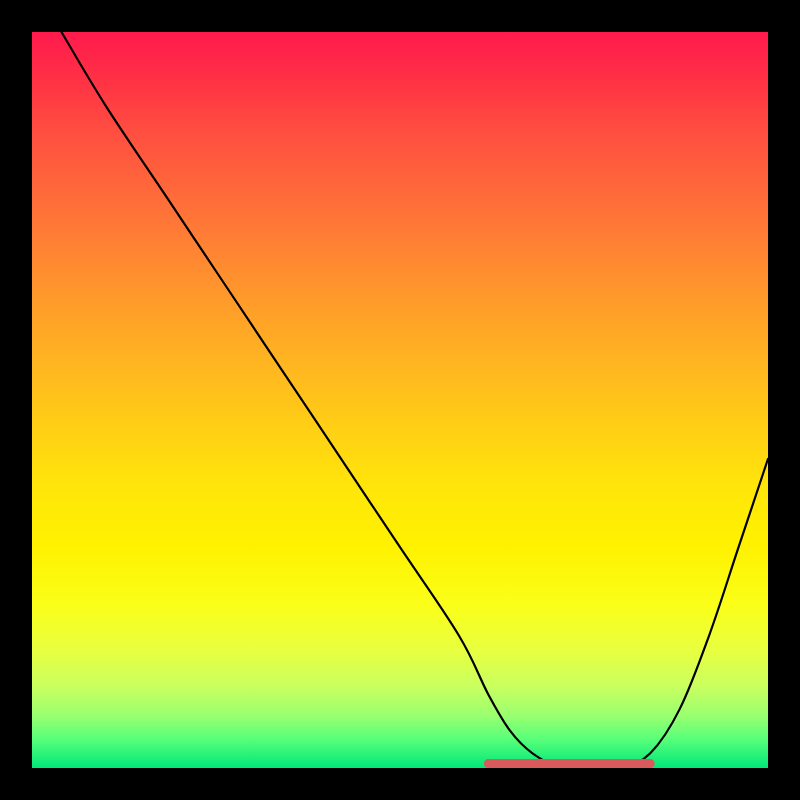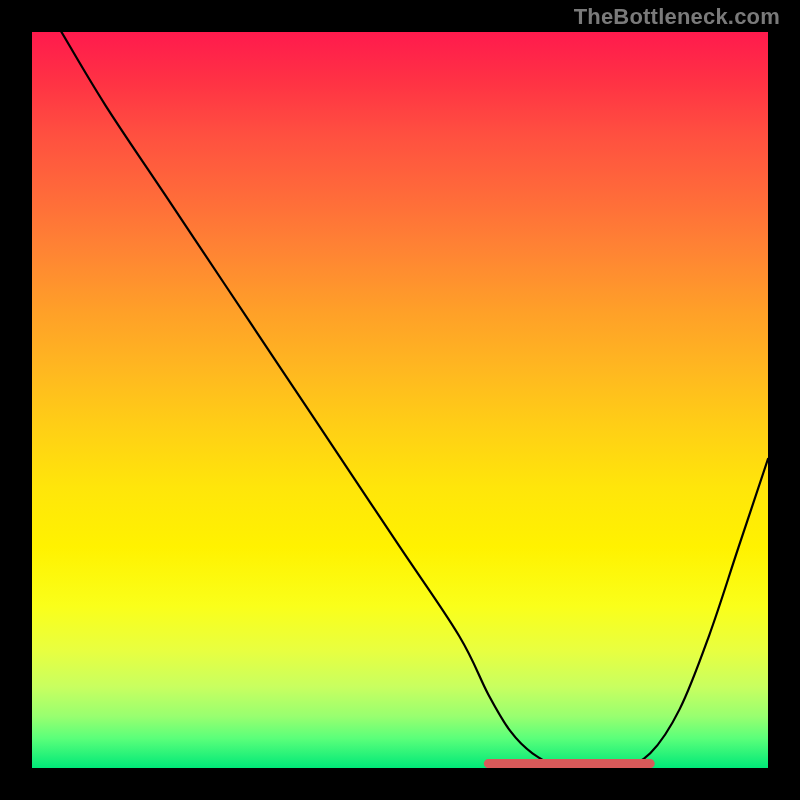--- a/index.html
+++ b/index.html
@@ -66,14 +66,13 @@
 <body>
 
 <div class="frame">
   <div class="plot-area"></div>
 
   <svg class="curve-svg" viewBox="0 0 736 736" preserveAspectRatio="none">
     <path id="curve-path" fill="none" stroke="#000" stroke-width="2.2" stroke-linecap="round" stroke-linejoin="round" d="M 29.44 0.00 C 37.39 13.25, 55.05 44.45, 73.60 73.60 C 92.15 102.75, 111.28 130.12, 132.48 161.92 C 153.68 193.72, 170.16 218.44, 191.36 250.24 C 212.56 282.04, 229.04 306.76, 250.24 338.56 C 271.44 370.36, 287.92 395.08, 309.12 426.88 C 330.32 458.68, 346.80 483.40, 368.00 515.20 C 389.20 547.00, 410.98 577.02, 426.88 603.52 C 442.78 630.02, 447.05 645.18, 456.32 662.40 C 465.59 679.62, 470.45 688.60, 478.40 699.20 C 486.35 709.80, 491.21 714.66, 500.48 721.28 C 509.75 727.90, 519.32 733.35, 529.92 736.00 C 540.52 738.65, 548.76 736.00, 559.36 736.00 C 569.96 736.00, 578.20 738.65, 588.80 736.00 C 599.40 733.35, 607.64 731.88, 618.24 721.28 C 628.84 710.68, 637.08 698.32, 647.68 677.12 C 658.28 655.92, 666.52 632.67, 677.12 603.52 C 687.72 574.37, 695.96 547.00, 706.56 515.20 C 717.16 483.40, 730.70 442.78, 736.00 426.88"></path>
     <path id="flat-path" fill="none" stroke="#d85a5a" stroke-width="9" stroke-linecap="round" stroke-linejoin="round" d="M 456.32 731.58 L 618.24 731.58"></path>
   </svg>
 
-  <div class="watermark">TheBottleneck.com</div>
 </div>
 
 </body></html>

